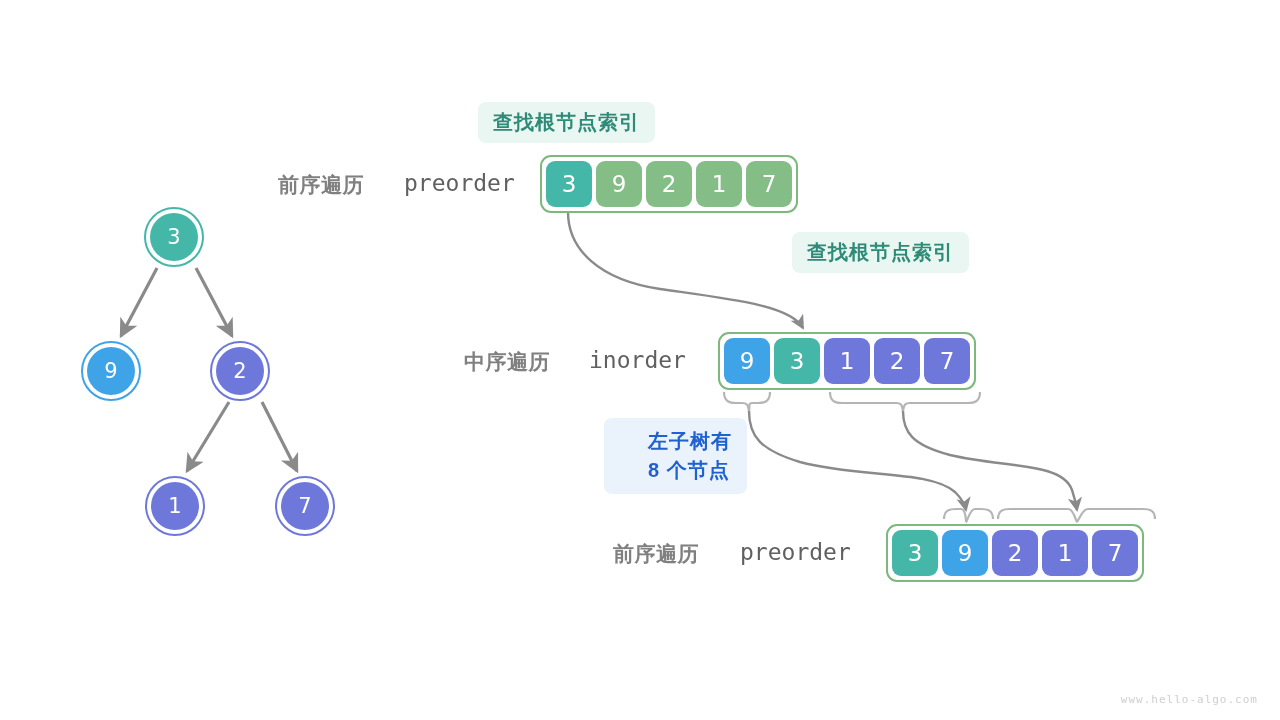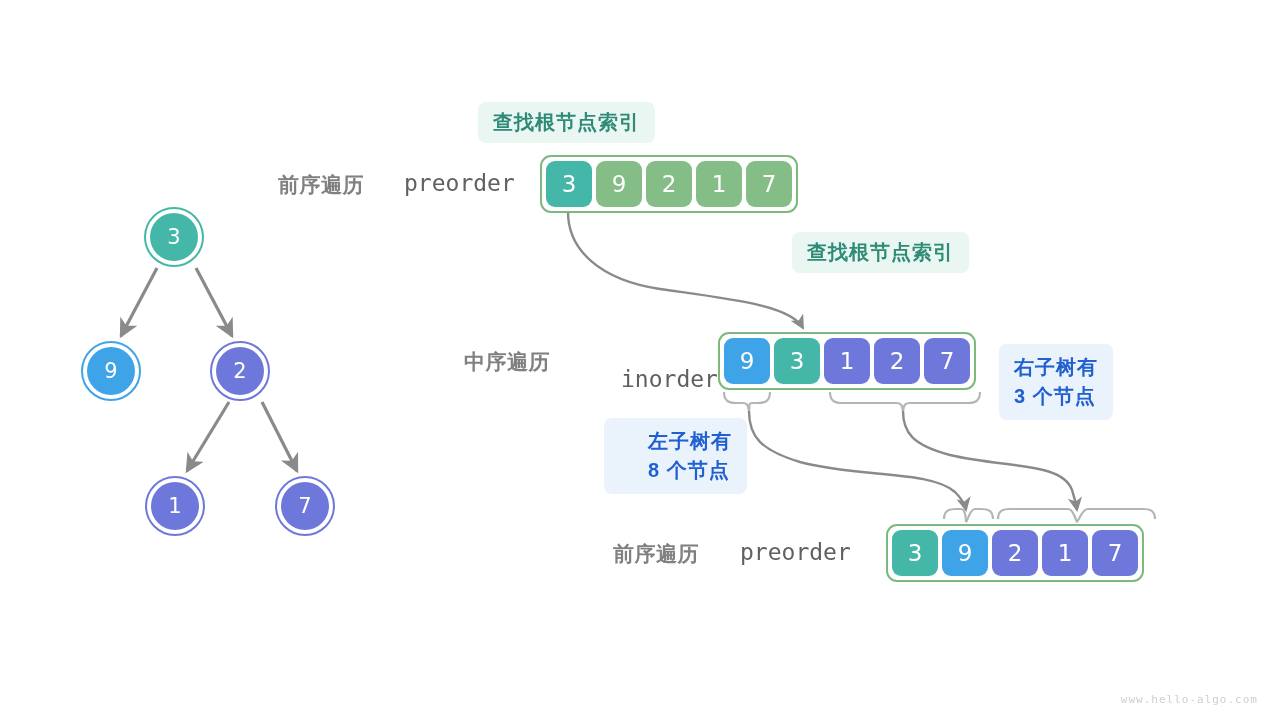--- a/index.html
+++ b/index.html
@@ -189,21 +189,21 @@
       <div class="row-label" style="left: 278px; top: 171px;">前序遍历</div>
       <div class="row-label-en" style="left: 404px; top: 170px;">preorder</div>
       <div class="array" style="left: 540px; top: 155px; border-color: rgb(125, 184, 125);">
         <div class="cell" style="background: rgb(69, 183, 168);">3</div>
         <div class="cell" style="background: rgb(132, 189, 133);">9</div>
         <div class="cell" style="background: rgb(132, 189, 133);">2</div>
         <div class="cell" style="background: rgb(132, 189, 133);">1</div>
         <div class="cell" style="background: rgb(132, 189, 133);">7</div>
       </div>
       <div class="row-label" style="left: 464px; top: 348px;">中序遍历</div>
-      <div class="row-label-en" style="left: 589px; top: 366px; margin-left: 32px;">inorder</div>
+      <div class="row-label-en" style="left: 589px; top: 347px;">inorder</div>
       <div class="array" style="left: 718px; top: 332px; border-color: rgb(125, 184, 125);">
         <div class="cell" style="background: rgb(63, 163, 232);">9</div>
         <div class="cell" style="background: rgb(69, 183, 168);">3</div>
         <div class="cell" style="background: rgb(110, 120, 219);">1</div>
         <div class="cell" style="background: rgb(110, 120, 219);">2</div>
         <div class="cell" style="background: rgb(110, 120, 219);">7</div>
       </div>
       <div class="row-label" style="left: 613px; top: 540px;">前序遍历</div>
       <div class="row-label-en" style="left: 740px; top: 539px;">preorder</div>
       <div class="array" style="left: 886px; top: 524px; border-color: rgb(125, 184, 125);">
@@ -221,20 +221,16 @@
 
   <div class="callout green" id="co-find-index" style="left: 792px; top: 232px;">
     <span>查找根节点索引</span>
   </div>
 
   <div class="callout blue" id="co-left-subtree" style="left: 604px; top: 418px; padding-left: 44px;">
     <span>左子树有</span>
     <span>8 个节点</span>
   </div>
 
-  <div class="callout blue" id="co-right-subtree" style="left: 999px; top: 344px;">
-    <span>右子树有</span>
-    <span>3 个节点</span>
-  </div>
 
   <div id="watermark">www.hello-algo.com</div>
 
 </div>
 
 </body></html>

